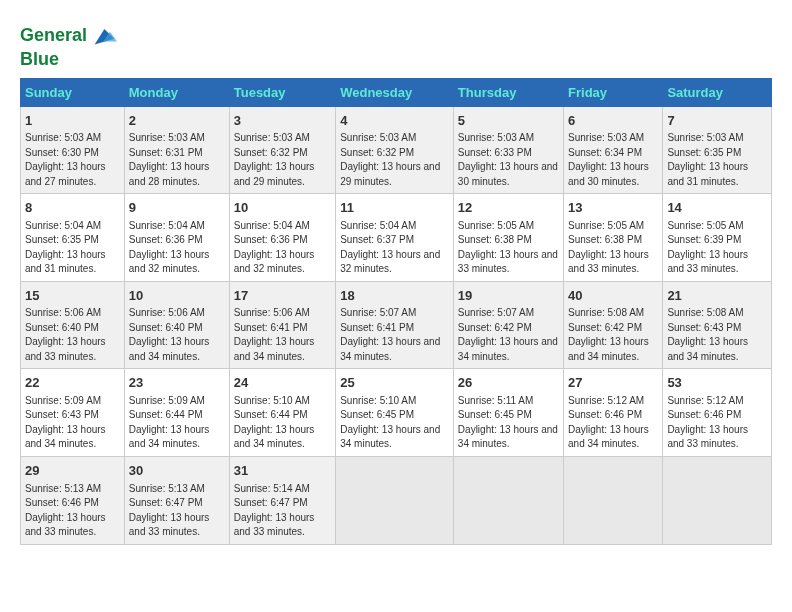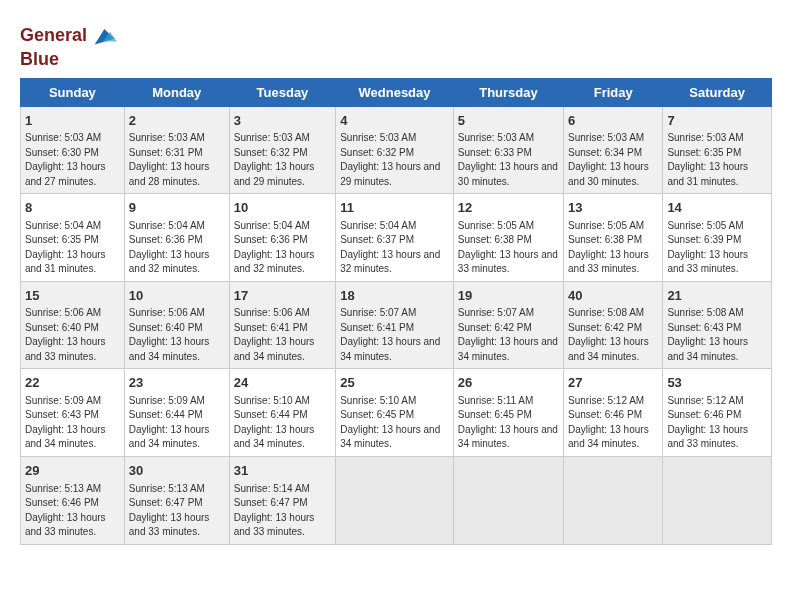--- a/index.html
+++ b/index.html
@@ -25,21 +25,21 @@
       align-items: center;
       margin-top: 4px;
     }
     .logo-text {
       font-size: 18px;
       font-weight: bold;
       color: #333;
       line-height: 1.1;
     }
     .logo-text span {
-      color: #7f1d1d;
+      color: #15803d;
     }
     .logo-icon {
       width: 28px;
       height: 28px;
       margin-left: 2px;
     }
     .title-block {
       text-align: right;
     }
     .main-title {
@@ -52,25 +52,25 @@
       font-size: 16px;
       color: #333;
     }
     table {
       width: 100%;
       border-collapse: collapse;
       font-size: 10.5px;
     }
     thead tr th {
       background-color: #2a6ab5;
-      color: #ffffff;
+      color: #5eead4;
       font-weight: bold;
       font-size: 13px;
       padding: 6px 4px;
-      text-align: center;
+      text-align: left;
       border: 1px solid #2a6ab5;
     }
     tbody tr {
       background: #fff;
     }
     tbody tr:nth-child(odd) {
       background: #f0f0f0;
     }
     tbody tr td {
       vertical-align: top;

